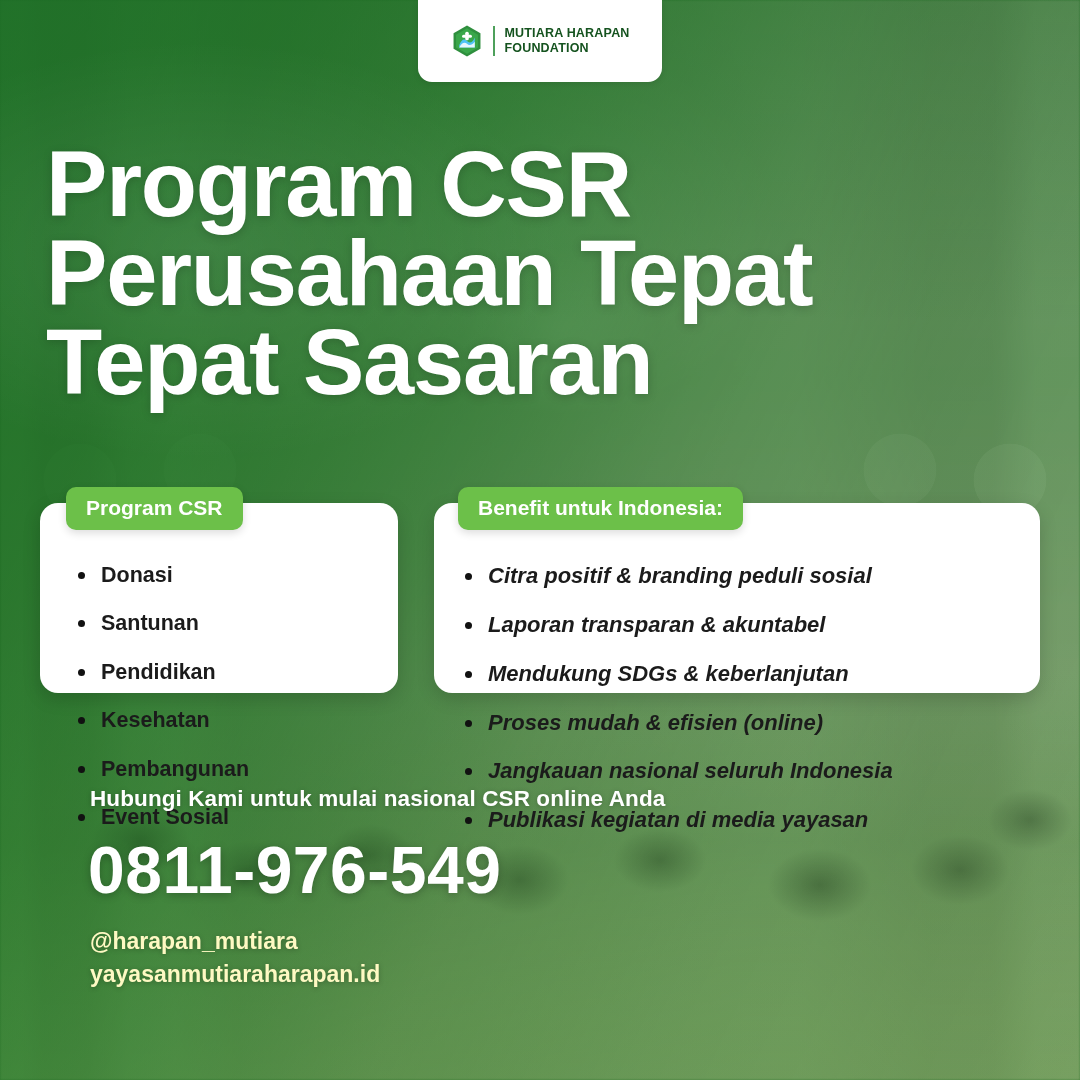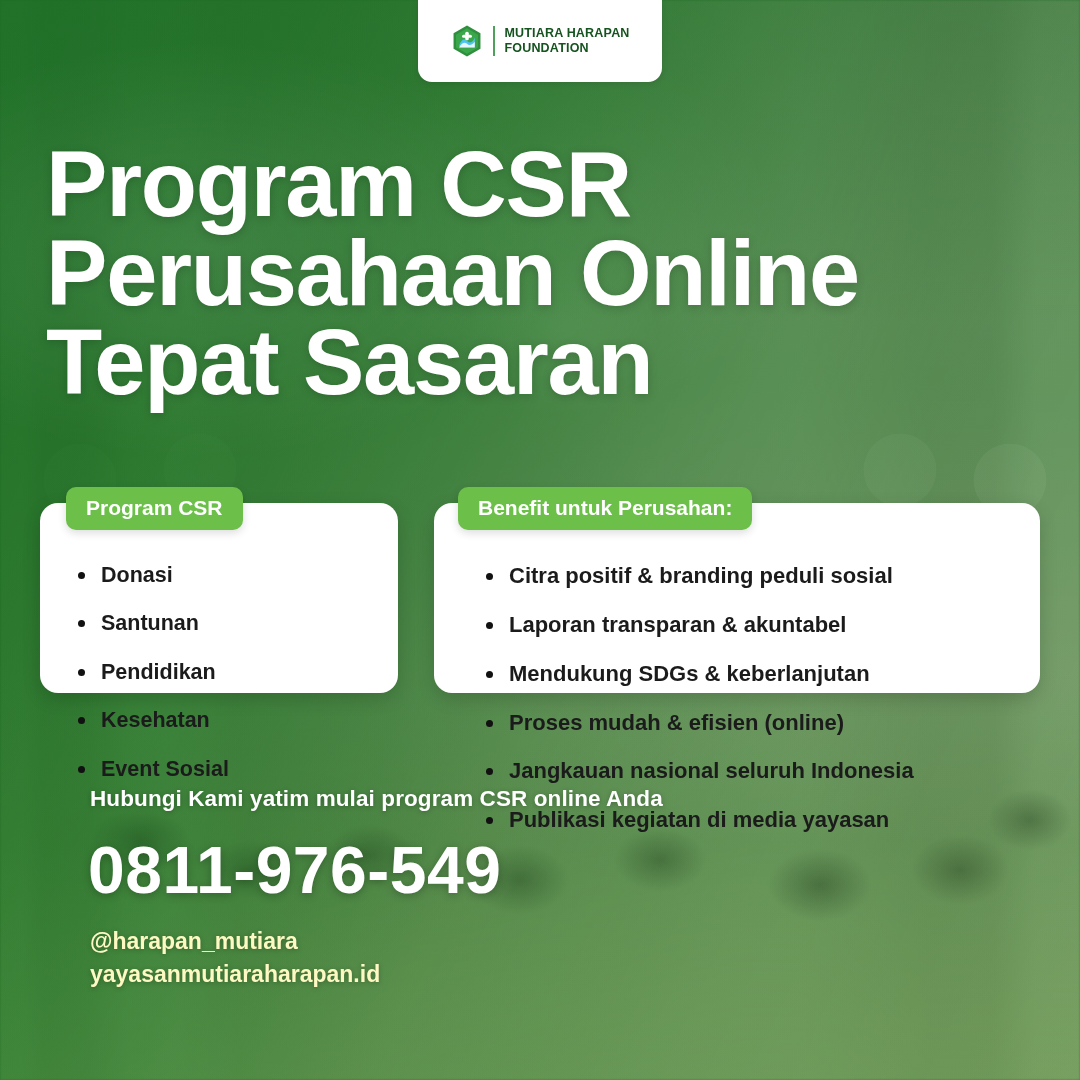--- a/index.html
+++ b/index.html
@@ -171,21 +171,21 @@
     margin-top: 24px;
   }
   .card li::before {
     content: "";
     position: absolute;
     left: 4px; top: 9px;
     width: 7px; height: 7px;
     background: #111;
     border-radius: 50%;
   }
-  .card-right ul { left: 48px; top: 37px; }
+  .card-right ul { left: 27px; top: 37px; font-style: italic; }
   .card-right li { font-size: 22px; line-height: 1.13; }
 
   
   .cta-line {
     position: absolute;
     left: 90px; top: 786px;
     color: #ffffff;
     font-size: 22.5px;
     font-weight: bold;
     letter-spacing: .1px;
@@ -235,48 +235,49 @@
     </span>
     <span class="logo-divider"></span>
     <span class="logo-text">
       <span>MUTIARA HARAPAN</span><br>
       <span>FOUNDATION</span>
     </span>
   </div>
 
   <h1 class="headline">
     <span class="l">Program CSR</span>
-    <span class="l">Perusahaan Online</span>
+    <span class="l">Perusahaan Tepat</span>
     <span class="l">Tepat Sasaran</span>
   </h1>
 
 
   <div class="card card-left">
     <div class="card-title">Program CSR</div>
     <ul>
       <li>Donasi</li>
       <li>Santunan</li>
       <li>Pendidikan</li>
       <li>Kesehatan</li>
+      <li>Pembangunan</li>
       <li>Event Sosial</li>
     </ul>
   </div>
 
   <div class="card card-right">
-    <div class="card-title">Benefit untuk Perusahan:</div>
+    <div class="card-title">Benefit untuk Indonesia:</div>
     <ul>
       <li>Citra positif &amp; branding peduli sosial</li>
       <li>Laporan transparan &amp; akuntabel</li>
       <li>Mendukung SDGs &amp; keberlanjutan</li>
       <li>Proses mudah &amp; efisien (online)</li>
       <li>Jangkauan nasional seluruh Indonesia</li>
       <li>Publikasi kegiatan di media yayasan</li>
     </ul>
   </div>
 
-  <div class="cta-line">Hubungi Kami yatim mulai program CSR online Anda</div>
+  <div class="cta-line">Hubungi Kami untuk mulai nasional CSR online Anda</div>
   <div class="phone">0811-976-549</div>
   <div class="handle">
     <span>@harapan_mutiara</span><br>
     <span>yayasanmutiaraharapan.id</span>
   </div>
 
 </div>
 
 </body></html>

